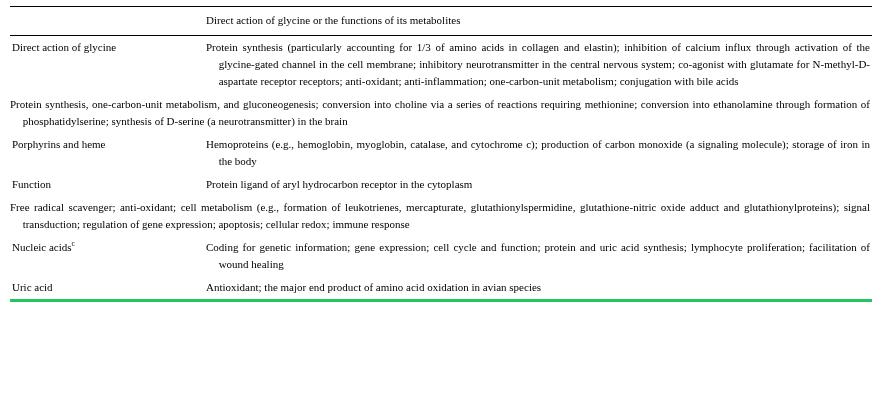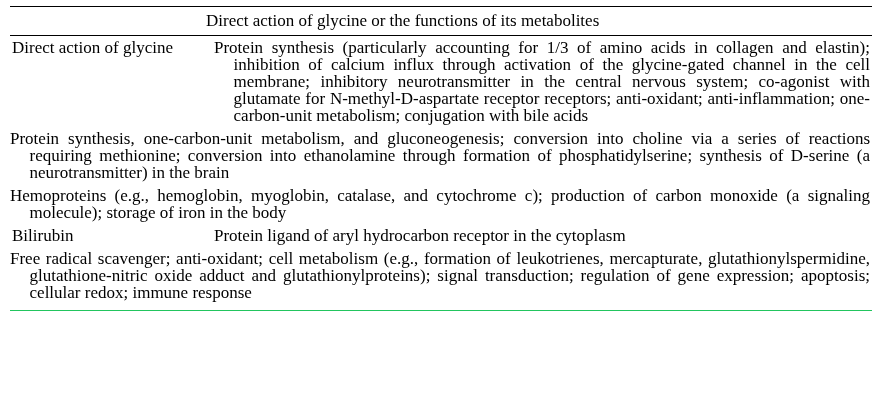--- a/index.html
+++ b/index.html
@@ -12,33 +12,32 @@
   .page {
     width: 884px;
     height: 407px;
     padding: 6px 12px 0 10px;
     background: #ffffff;
     overflow: hidden;
   }
   .tbl {
     width: 100%;
     border-top: 1px solid #000;
-    border-bottom: 1px solid #22c55e;
-    font-size: 17px;
+    border-bottom: 3px solid #22c55e;
+    font-size: 11px;
     line-height: 17px;
   }
   .hrow {
     display: flex;
     border-bottom: 1px solid #000;
     padding: 5px 0 6px 0;
   }
   .row {
     display: flex;
     padding: 3px 0 3px 0;
-    gap: 8px;
   }
   .c1 {
     flex: 0 0 196px;
     width: 196px;
     padding-left: 2px;
     padding-right: 8px;
   }
   .c1 .term-wrap {
     display: block;
     padding-left: 1em;
@@ -74,33 +73,46 @@
         <span class="term-wrap"><span>Direct action of glycine</span><sup></sup></span>
       </div>
       <div class="c2">Protein synthesis (particularly accounting for 1/3 of amino acids in collagen and elastin); inhibition of calcium influx through activation of the glycine-gated channel in the cell membrane; inhibitory neurotransmitter in the central nervous system; co-agonist with glutamate for N-methyl-D-aspartate receptor receptors; anti-oxidant; anti-inflammation; one-carbon-unit metabolism; conjugation with bile acids</div>
     </div>
 
     <div class="row">
       <div class="c2">Protein synthesis, one-carbon-unit metabolism, and gluconeogenesis; conversion into choline via a series of reactions requiring methionine; conversion into ethanolamine through formation of phosphatidylserine; synthesis of D-serine (a neurotransmitter) in the brain</div>
     </div>
 
     <div class="row">
+      <div class="c1">
+        <span class="term-wrap"><span>Porphyrins and heme</span><sup></sup></span>
+      </div>
       <div class="c2">Hemoproteins (e.g., hemoglobin, myoglobin, catalase, and cytochrome c); production of carbon monoxide (a signaling molecule); storage of iron in the body</div>
     </div>
 
     <div class="row">
       <div class="c1">
-        <span class="term-wrap"><span>Bilirubin</span><sup></sup></span>
+        <span class="term-wrap"><span>Function</span><sup></sup></span>
       </div>
       <div class="c2">Protein ligand of aryl hydrocarbon receptor in the cytoplasm</div>
     </div>
 
 
     <div class="row">
       <div class="c2">Free radical scavenger; anti-oxidant; cell metabolism (e.g., formation of leukotrienes, mercapturate, glutathionylspermidine, glutathione-nitric oxide adduct and glutathionylproteins); signal transduction; regulation of gene expression; apoptosis; cellular redox; immune response</div>
     </div>
 
     <div class="row">
+      <div class="c1">
+        <span class="term-wrap"><span>Nucleic acids</span><sup>c</sup></span>
+      </div>
+      <div class="c2">Coding for genetic information; gene expression; cell cycle and function; protein and uric acid synthesis; lymphocyte proliferation; facilitation of wound healing</div>
     </div>
 
+    <div class="row">
+      <div class="c1">
+        <span class="term-wrap"><span>Uric acid</span><sup></sup></span>
+      </div>
+      <div class="c2">Antioxidant; the major end product of amino acid oxidation in avian species</div>
+    </div>
 
   </div>
 </div>
 
 </body></html>

